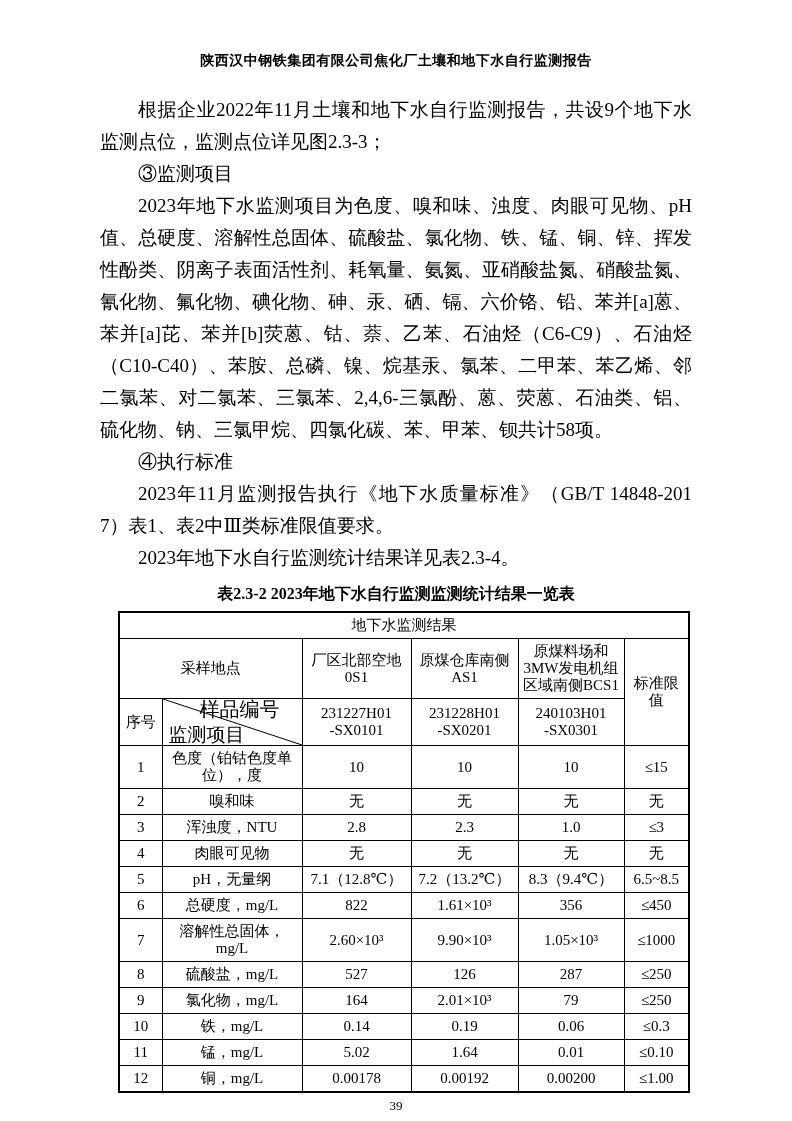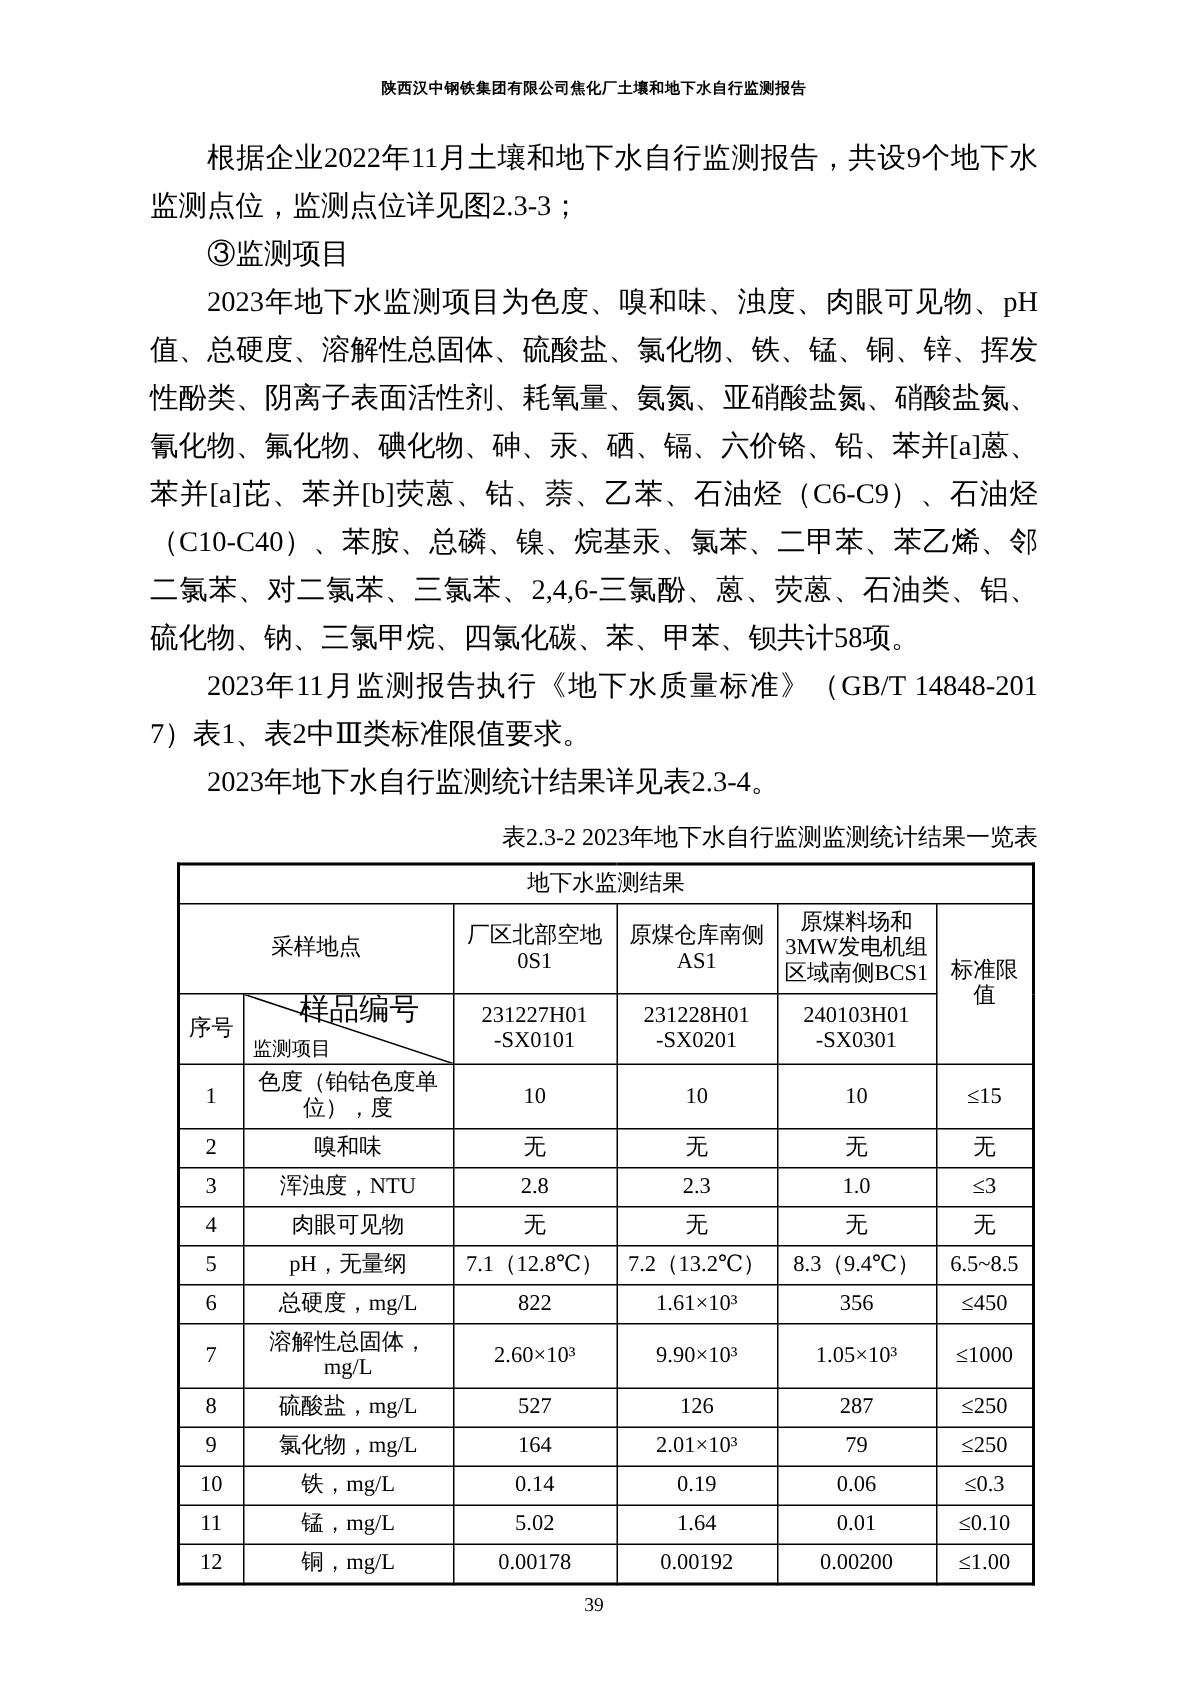--- a/index.html
+++ b/index.html
@@ -10,38 +10,38 @@
     color: #000;
     font-family: "Liberation Serif", "DejaVu Serif", serif;
     overflow: hidden;
     position: relative;
   }
   .content { padding: 0 100px; }
 
   .page-header {
     padding-top: 52px;
     text-align: center;
-    font-size: 10px;
+    font-size: 14px;
     font-weight: bold;
     letter-spacing: 0.5px;
   }
 
   .body-text { margin-top: 24px; }
   .body-para {
     margin: 0;
     font-size: 19px;
     line-height: 32px;
     text-align: justify;
     text-indent: 2em;
     word-break: break-all;
   }
 
   .table-title {
-    text-align: right;
-    font-weight: normal;
+    text-align: center;
+    font-weight: bold;
     font-size: 16px;
     margin: 10px 0 6px 0;
   }
 
   table.monitor {
     border-collapse: collapse;
     table-layout: fixed;
     width: 570px;
     margin-left: 18px;
     border: 2px solid #000;
@@ -63,39 +63,40 @@
     padding: 0;
     height: 38px;
   }
   td.diag svg.diag-line {
     position: absolute;
     left: 0; top: 0;
     width: 100%; height: 100%;
     display: block;
   }
   .diag-top  { position: absolute; top: 2px;  right: 22px; font-size: 20px; }
-  .diag-bottom { position: absolute; bottom: 2px; left: 6px; font-size: 13px; }
+  .diag-bottom { position: absolute; bottom: 2px; left: 6px; font-size: 19px; }
 
   .page-number {
     text-align: center;
     font-size: 13px;
     margin-top: 5px;
   }
 </style>
 </head>
 <body>
 
 <div class="content">
 
   <div class="page-header">陕西汉中钢铁集团有限公司焦化厂土壤和地下水自行监测报告</div>
 
   <div class="body-text">
     <p class="body-para">根据企业2022年11月土壤和地下水自行监测报告，共设9个地下水监测点位，监测点位详见图2.3-3；</p>
     <p class="body-para">③监测项目</p>
     <p class="body-para">2023年地下水监测项目为色度、嗅和味、浊度、肉眼可见物、pH值、总硬度、溶解性总固体、硫酸盐、氯化物、铁、锰、铜、锌、挥发性酚类、阴离子表面活性剂、耗氧量、氨氮、亚硝酸盐氮、硝酸盐氮、氰化物、氟化物、碘化物、砷、汞、硒、镉、六价铬、铅、苯并[a]蒽、苯并[a]芘、苯并[b]荧蒽、钴、萘、乙苯、石油烃（C6-C9）、石油烃（C10-C40）、苯胺、总磷、镍、烷基汞、氯苯、二甲苯、苯乙烯、邻二氯苯、对二氯苯、三氯苯、2,4,6-三氯酚、蒽、荧蒽、石油类、铝、硫化物、钠、三氯甲烷、四氯化碳、苯、甲苯、钡共计58项。</p>
+    <p class="body-para">④执行标准</p>
     <p class="body-para">2023年11月监测报告执行《地下水质量标准》（GB/T 14848-2017）表1、表2中Ⅲ类标准限值要求。</p>
     <p class="body-para">2023年地下水自行监测统计结果详见表2.3-4。</p>
   </div>
 
   <div class="table-title">表2.3-2  2023年地下水自行监测监测统计结果一览表</div>
 
   <table class="monitor">
     <colgroup>
       <col style="width:43px">
       <col style="width:140px">

